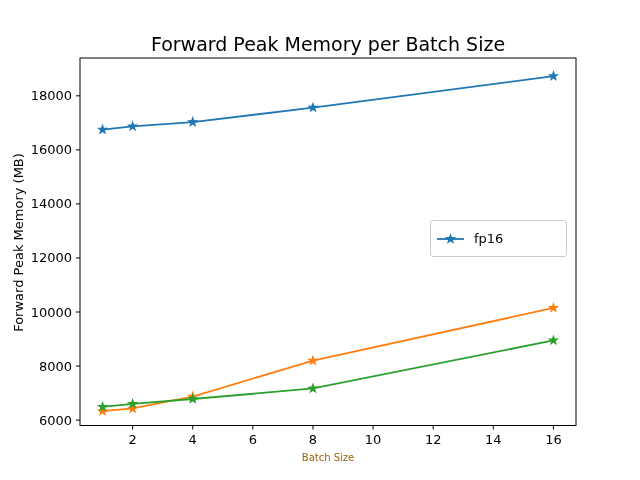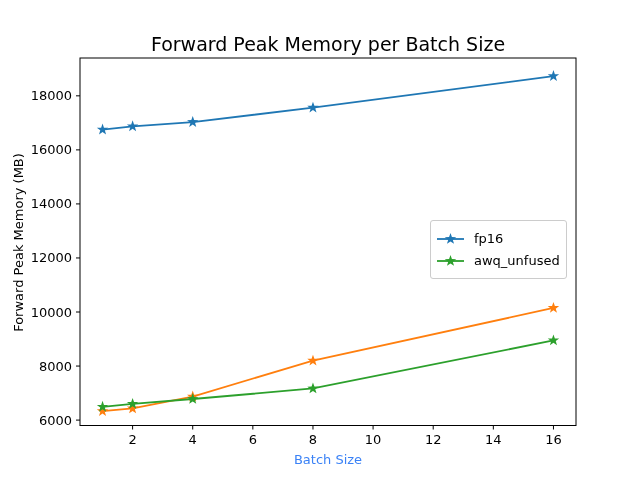--- a/index.html
+++ b/index.html
@@ -14,21 +14,21 @@
   .title{
     position:absolute;
     left:80px;width:496px;top:33px;
     text-align:center;
     font-size:19px;color:#000;
   }
   .xlabel{
     position:absolute;
     left:80px;width:496px;top:452px;
     text-align:center;
-    font-size:13px;color:#3b82f6;
+    font-size:10px;color:#a16207;
   }
   .ylabel{
     position:absolute;
     left:-162px;top:235px;width:360px;
     text-align:center;
     font-size:13px;color:#000;
     transform:rotate(-90deg);
   }
   .legend{
     position:absolute;
@@ -115,21 +115,14 @@
   <div class="ylabel">Forward Peak Memory (MB)</div>
 
   <div class="legend">
     <div class="legend-entry">
       <svg class="legend-handle">
           <line x1="0" y1="7" x2="27" y2="7" stroke="#1f77b4" stroke-width="1.8"></line>
           <polygon points="13.50,1.00 14.91,5.06 19.21,5.15 15.78,7.74 17.03,11.85 13.50,9.40 9.97,11.85 11.22,7.74 7.79,5.15 12.09,5.06" fill="#1f77b4"></polygon>
         </svg>
       <span class="legend-label">fp16</span>
     </div>
-    <div class="legend-entry">
-      <svg class="legend-handle">
-          <line x1="0" y1="7" x2="27" y2="7" stroke="#2ca02c" stroke-width="1.8"></line>
-          <polygon points="13.50,1.00 14.91,5.06 19.21,5.15 15.78,7.74 17.03,11.85 13.50,9.40 9.97,11.85 11.22,7.74 7.79,5.15 12.09,5.06" fill="#2ca02c"></polygon>
-        </svg>
-      <span class="legend-label">awq_unfused</span>
-    </div>
   </div>
 </div>
 
 </body></html>

